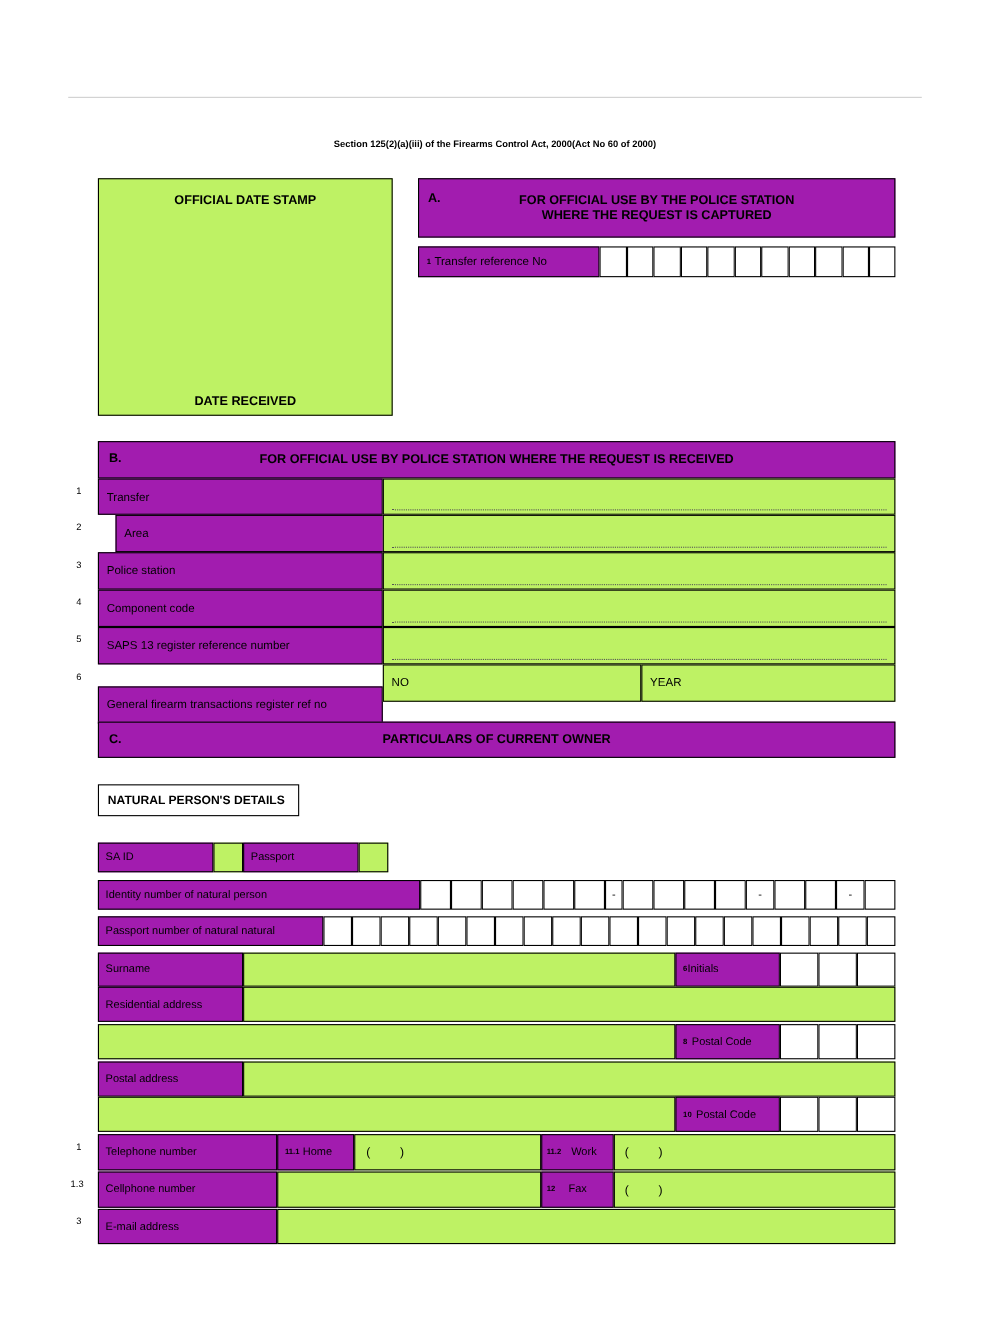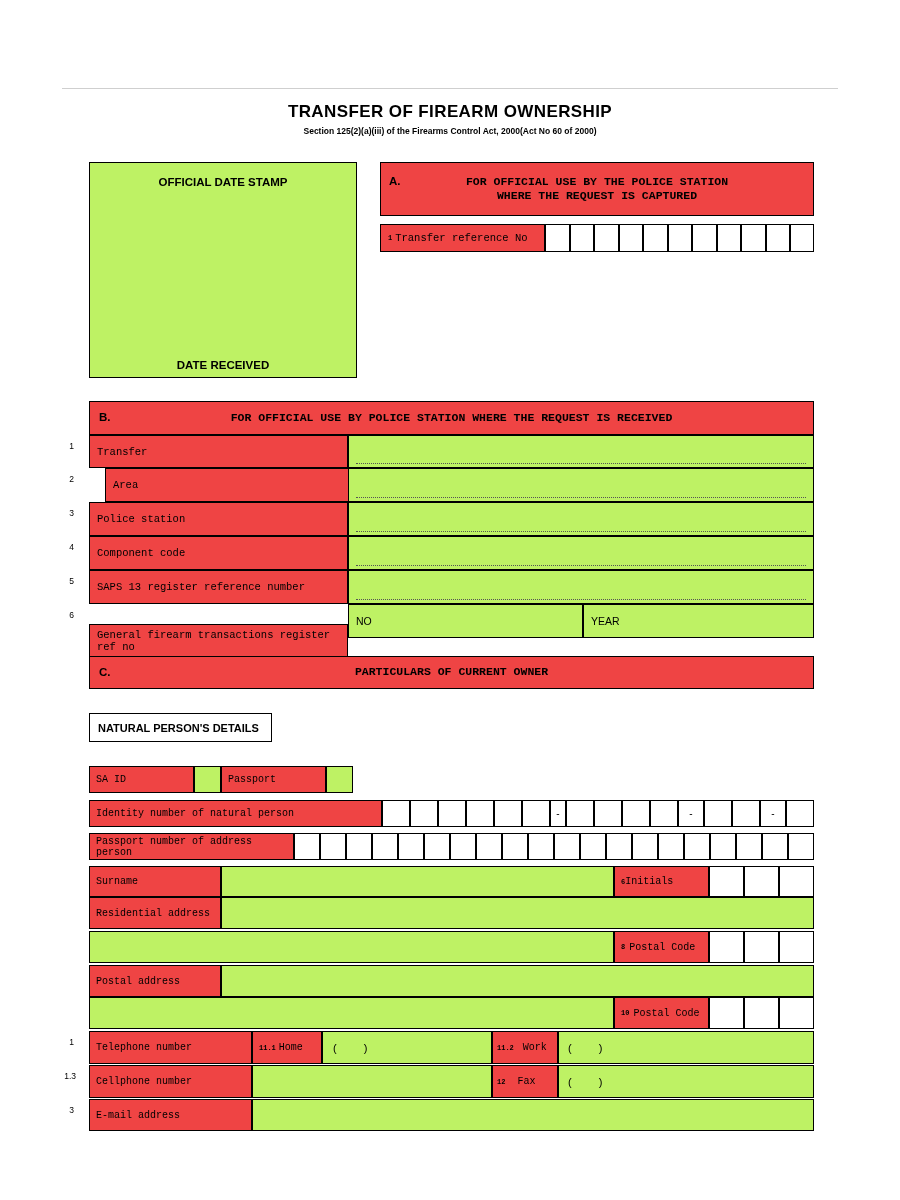--- a/index.html
+++ b/index.html
@@ -47,21 +47,21 @@
     font-size: 8.5px;
     font-weight: bold;
   }
 
   
   .bx {
     position: absolute;
     box-sizing: border-box;
     border: 1px solid #000;
   }
-  .gray { background: #ef4444; font-family: Liberation Mono, monospace; }
+  .gray { background: #a21caf; }
   .white { background: #bef264; }
   .cell-label {
     font-size: 10.5px;
     display: flex;
     align-items: center;
     padding-left: 7px;
   }
   .hdr {
     font-size: 11.5px;
     font-weight: bold;
@@ -128,21 +128,20 @@
     justify-content: center;
   }
 </style>
 </head>
 <body>
 
 <div class="page">
 
   <div class="top-rule"></div>
 
-  <div class="title">TRANSFER OF FIREARM OWNERSHIP</div>
   <div class="subtitle">Section 125(2)(a)(iii) of the Firearms Control Act, 2000(Act No 60 of 2000)</div>
 
   <div class="bx white" style="left:89px; top:162px; width:268px; height:216px;">
     <div class="stamp-text" style="top:13px;">OFFICIAL DATE STAMP</div>
     <div class="stamp-text" style="top:196px;">DATE RECEIVED</div>
   </div>
 
   <div class="bx gray hdr" style="left:380px; top:162px; width:434px; height:54px;">
     <div style="padding:0 26px;">
       <span>FOR OFFICIAL USE BY THE POLICE STATION</span><br>
@@ -227,21 +226,21 @@
   <div class="grid-cell" style="left:566px; top:800px; width:28px; height:27px;"></div>
   <div class="grid-cell" style="left:594px; top:800px; width:28px; height:27px;"></div>
   <div class="grid-cell" style="left:622px; top:800px; width:28px; height:27px;"></div>
   <div class="grid-cell" style="left:650px; top:800px; width:28px; height:27px;"></div>
   <div class="grid-cell lbl-c" style="left:678px; top:800px; width:26px; height:27px;">-</div>
   <div class="grid-cell" style="left:704px; top:800px; width:28px; height:27px;"></div>
   <div class="grid-cell" style="left:732px; top:800px; width:28px; height:27px;"></div>
   <div class="grid-cell lbl-c" style="left:760px; top:800px; width:26px; height:27px;">-</div>
   <div class="grid-cell" style="left:786px; top:800px; width:28px; height:27px;"></div>
 
-  <div class="bx gray lbl-sm" style="left:89px; top:833px; width:205px; height:27px;">Passport number of address person</div>
+  <div class="bx gray lbl-sm" style="left:89px; top:833px; width:205px; height:27px;">Passport number of natural natural</div>
   <div class="grid-cell" style="left:294px; top:833px; width:26px; height:27px;"></div>
   <div class="grid-cell" style="left:320px; top:833px; width:26px; height:27px;"></div>
   <div class="grid-cell" style="left:346px; top:833px; width:26px; height:27px;"></div>
   <div class="grid-cell" style="left:372px; top:833px; width:26px; height:27px;"></div>
   <div class="grid-cell" style="left:398px; top:833px; width:26px; height:27px;"></div>
   <div class="grid-cell" style="left:424px; top:833px; width:26px; height:27px;"></div>
   <div class="grid-cell" style="left:450px; top:833px; width:26px; height:27px;"></div>
   <div class="grid-cell" style="left:476px; top:833px; width:26px; height:27px;"></div>
   <div class="grid-cell" style="left:502px; top:833px; width:26px; height:27px;"></div>
   <div class="grid-cell" style="left:528px; top:833px; width:26px; height:27px;"></div>

